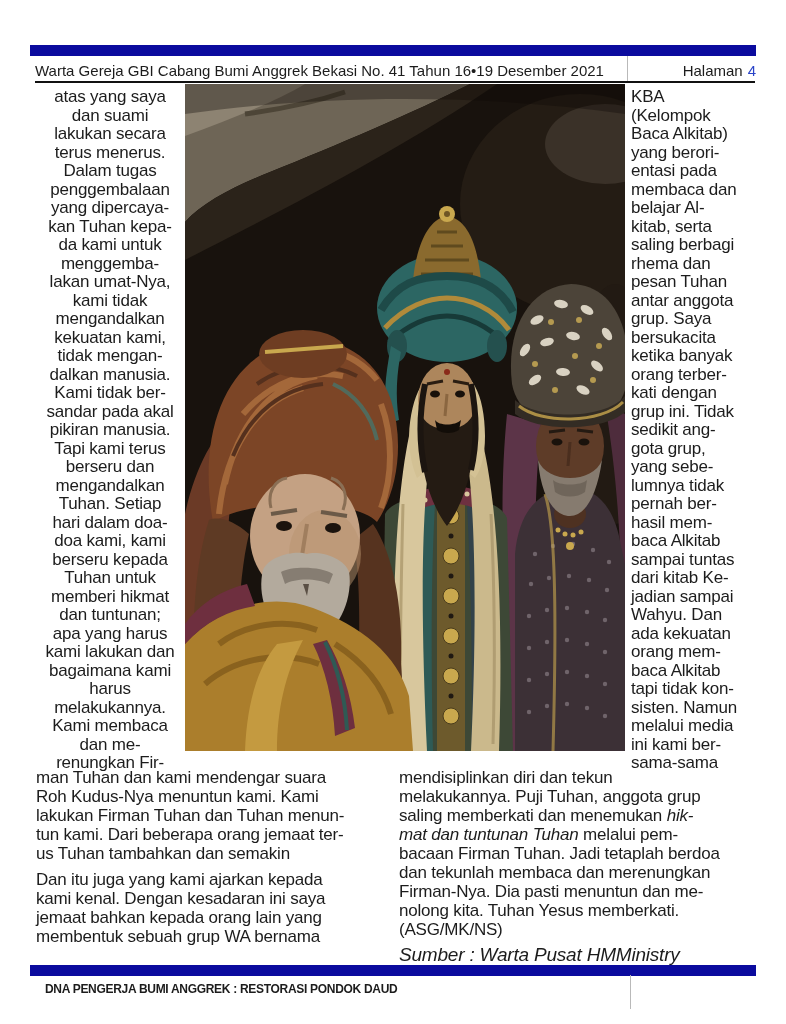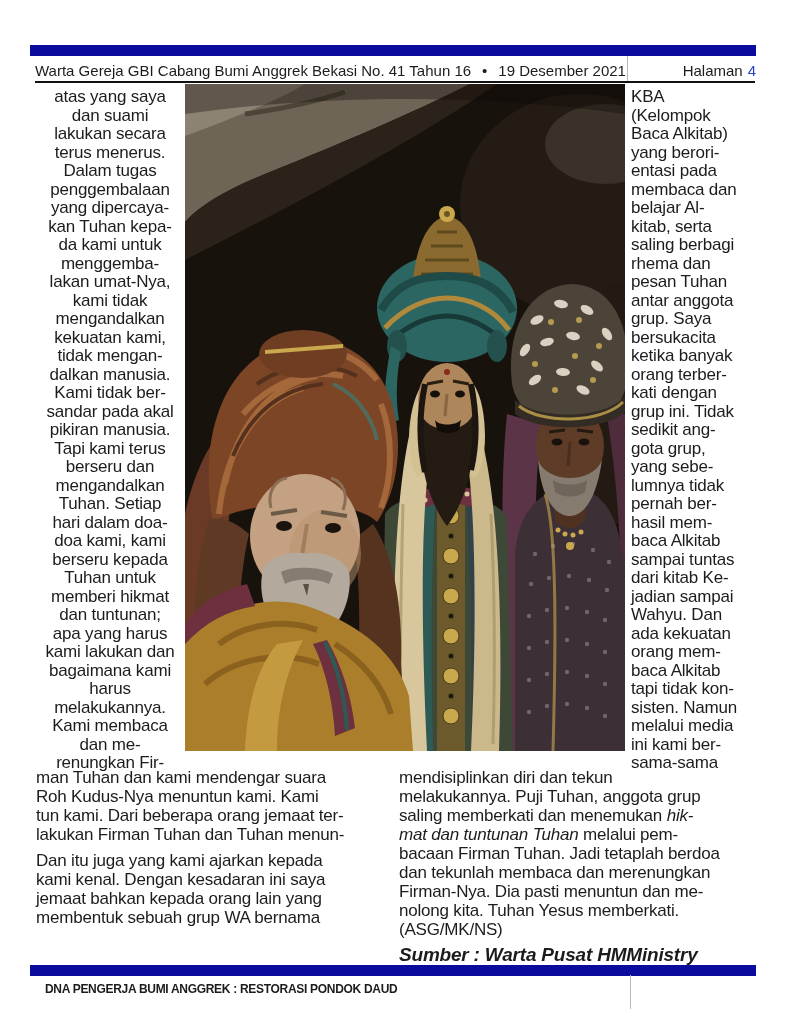--- a/index.html
+++ b/index.html
@@ -16,21 +16,21 @@
     font-family:"Liberation Sans", sans-serif;
     color:var(--ink);
   }
   
   .top-bar{position:absolute;left:30px;top:45px;width:726px;height:11px;background:var(--bar-blue);}
   .header-row{
     position:absolute;left:35px;top:60px;width:721px;height:20px;
     display:flex;justify-content:space-between;align-items:center;
     font-size:15px;white-space:nowrap;
   }
-  .header-left{display:flex;align-items:flex-end;gap:11px;}
+  .header-left{display:flex;align-items:flex-end;}
   .header-rule{position:absolute;left:35px;top:81px;width:720px;height:0;border-top:2px solid #111;}
   .v-tick{position:absolute;width:0;border-left:1px solid #b9b9b9;}
   .v-tick.header{left:627px;top:56px;height:25px;}
   .v-tick.footer{left:630px;top:975px;height:34px;}
   .page-num{color:var(--page-num-blue);margin-left:5px;}
 
   
   .photo{position:absolute;left:185px;top:84px;width:440px;height:667px;}
   .photo svg{display:block;width:100%;height:100%;}
 
@@ -39,21 +39,21 @@
   .col .line{white-space:nowrap;height:18.5px;}
   .col-left{left:36px;top:88px;width:148px;text-align:center;}
   .col-right{left:631px;top:88px;width:154px;}
 
   .wide{position:absolute;font-size:17px;line-height:19px;letter-spacing:-0.2px;}
   .wide .line{white-space:nowrap;height:19px;}
   .bottom-left{left:36px;top:768px;width:360px;}
   .bottom-left .para2{margin-top:7px;}
   .bottom-right{left:399px;top:768px;width:370px;}
   .bi{font-weight:normal;font-style:italic;}
-  .source-line{margin-top:6px;font-weight:bold;font-style:italic;font-size:19px;white-space:nowrap;}
+  .source-line{margin-top:6px;font-weight:normal;font-style:italic;font-size:19px;white-space:nowrap;}
 
   
   .bottom-bar{position:absolute;left:30px;top:965px;width:726px;height:11px;background:var(--bar-blue);}
   .footer-title{
     position:absolute;left:45px;top:982px;width:700px;
     font-size:12px;font-weight:bold;letter-spacing:-0.3px;white-space:nowrap;
   }
 </style>
 </head>
 <body>
@@ -353,22 +353,23 @@
       <div class="line">melalui media</div>
       <div class="line">ini kami ber-</div>
       <div class="line">sama-sama</div>
     </div>
 
   <div class="wide bottom-left">
     <div>
 
     <div class="line">man Tuhan dan kami mendengar suara</div>
         <div class="line">Roh Kudus-Nya menuntun kami. Kami</div>
+        <div class="line">lakukan Firman Tuhan dan Tuhan menun-</div>
         <div class="line">tun kami. Dari beberapa orang jemaat ter-</div>
-        <div class="line">lakukan Firman Tuhan dan Tuhan menun-</div>
+        <div class="line">us Tuhan tambahkan dan semakin</div>
       </div>
     <div class="para2">
 
     <div class="line">Dan itu juga yang kami ajarkan kepada</div>
         <div class="line">kami kenal. Dengan kesadaran ini saya</div>
         <div class="line">jemaat bahkan kepada orang lain yang</div>
         <div class="line">membentuk sebuah grup WA bernama</div>
       </div>
   </div>
 

